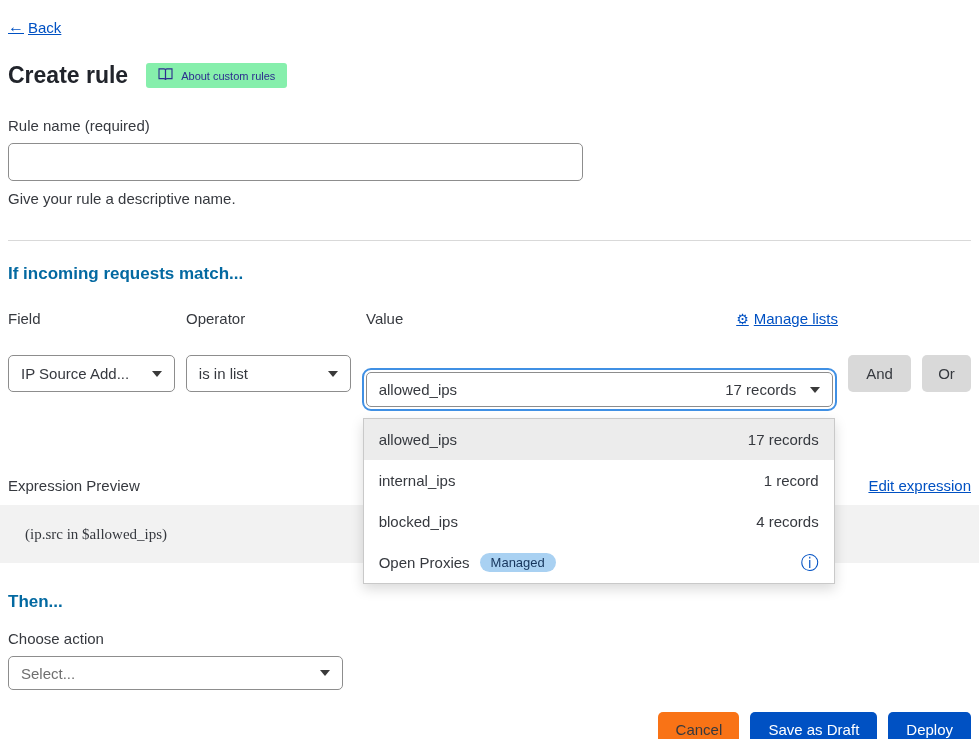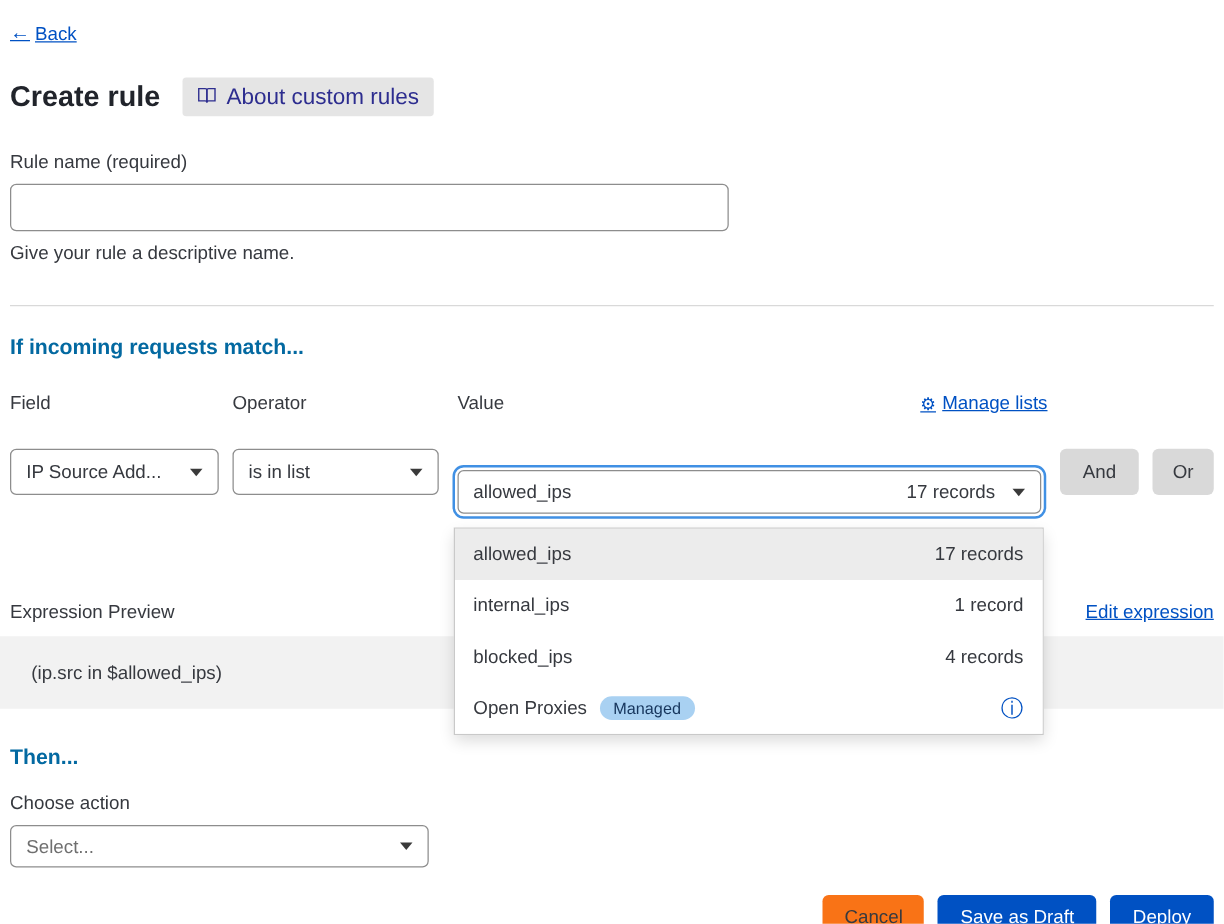--- a/index.html
+++ b/index.html
@@ -17,22 +17,22 @@
     margin-top: 18px;
     color: #0051c3; font-size: 15px; text-decoration: underline; cursor: pointer;
   }
   .back-link .arrow { font-size: 16px; text-decoration: none; }
 
   
   .title-row { display: flex; align-items: center; gap: 18px; margin-top: 26px; }
   .page-title { font-size: 23px; font-weight: bold; color: #21242b; }
   .about-badge {
     display: inline-flex; align-items: center; gap: 8px;
-    background: #e5e5e5; color: #2d2d8f;
-    font-size: 18px; padding: 5px 12px; border-radius: 3px; cursor: pointer;
+    background: #86efac; color: #2d2d8f;
+    font-size: 11px; padding: 5px 12px; border-radius: 3px; cursor: pointer;
     text-decoration: none;
   }
 
   
   .field-label { display: block; font-size: 15px; color: #36393f; margin-top: 28px; }
   .rule-name-input {
     margin-top: 9px; width: 575px; height: 38px;
     border: 1px solid #8d8d8d; border-radius: 5px;
     font-family: "Liberation Sans", sans-serif; font-size: 15px; padding: 0 12px;
     color: #36393f; background: #fff;
@@ -111,21 +111,21 @@
   .expr-row {
     display: flex; justify-content: space-between; align-items: center;
     margin-top: 66px; font-size: 15px;
   }
   .edit-expression { color: #0051c3; text-decoration: underline; cursor: pointer; }
   .code-block {
     margin: 11px -8px 0 -8px; height: 58px; background: #f2f2f2;
     display: flex; align-items: center; padding-left: 25px;
   }
   .code-block code {
-    font-family: Liberation Sans, sans-serif; font-size: 15px; color: #36393f;
+    font-family: Liberation Serif, serif; font-size: 15px; color: #36393f;
   }
 
   
   .then-heading { margin-top: 29px; }
   .choose-action-label { margin-top: 18px; }
   .select-action { width: 335px; height: 34px; margin-top: 9px; color: #6f6f6f; }
   .select-action .chev { border-top-color: #3a3a3a; }
 
   
   .footer {

